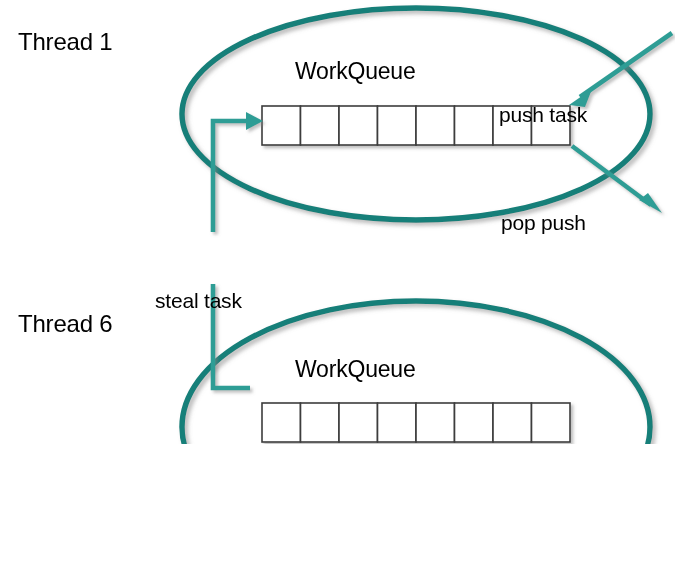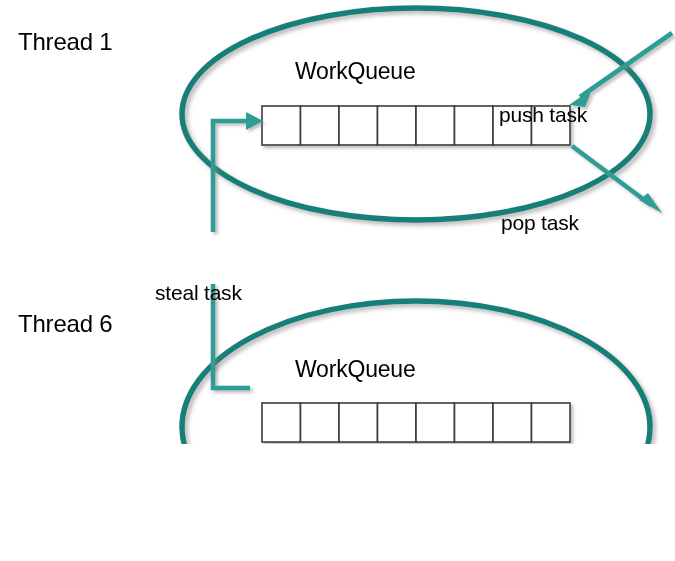--- a/index.html
+++ b/index.html
@@ -43,21 +43,21 @@
     font-size: 21px;
     letter-spacing: -0.2px;
     margin-top: 44px;
   }
   #thread1-label { left: 18px; top: 30px; }
   #thread0-label { left: 18px; top: 312px; }
   #wq-top-label  { left: 255px; top: 60px; }
   #wq-bot-label  { left: 255px; top: 358px; }
   #push-label    { left: 499px; top: 60px; }
   #pop-label     { left: 501px; top: 168px; }
-  #steal-label   { left: 155px; top: 238px; }
+  #steal-label   { left: 155px; top: 246px; }
 </style>
 </head>
 <body>
 
 <div id="canvas">
 
   <svg id="vector-layer" viewBox="0 0 675 561" xmlns="http://www.w3.org/2000/svg">
     <defs>
       <filter id="softshadow" x="-40%" y="-40%" width="200%" height="200%">
         <feDropShadow dx="3" dy="3" stdDeviation="2.2" flood-color="#808080" flood-opacity="0.55"></feDropShadow>
@@ -117,17 +117,17 @@
   <div class="txt thread-label" id="thread1-label">Thread 1</div>
 
   <div class="txt thread-label" id="thread0-label">Thread 6</div>
 
   <div class="txt queue-label" id="wq-top-label">WorkQueue</div>
 
   <div class="txt queue-label" id="wq-bot-label">WorkQueue</div>
 
   <div class="txt op-label" id="push-label">push task</div>
 
-  <div class="txt op-label" id="pop-label">pop task</div>
+  <div class="txt op-label" id="pop-label">pop push</div>
 
   <div class="txt op-label" id="steal-label">steal task</div>
 
 </div>
 
 </body></html>

